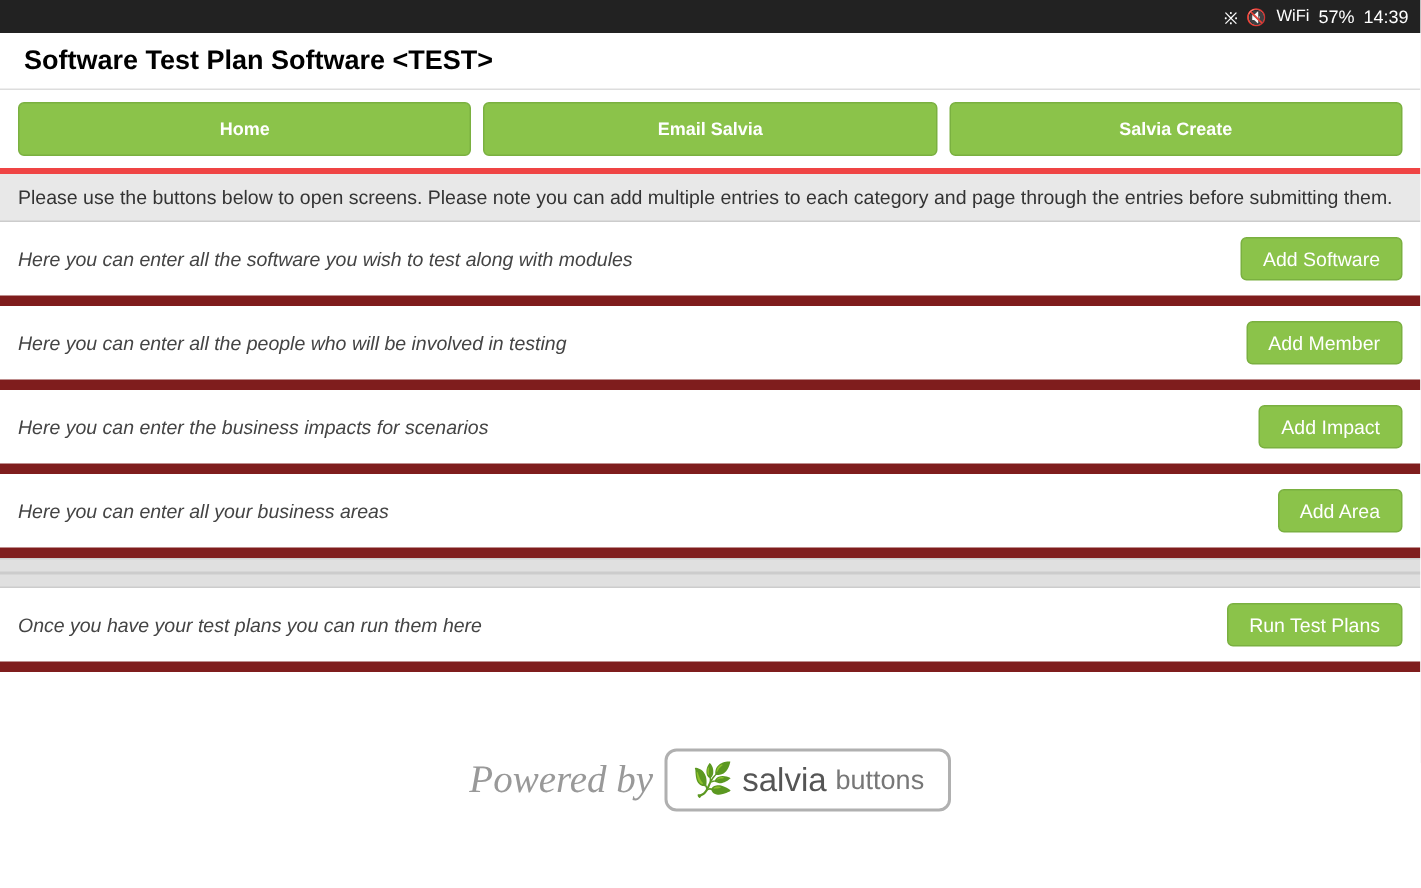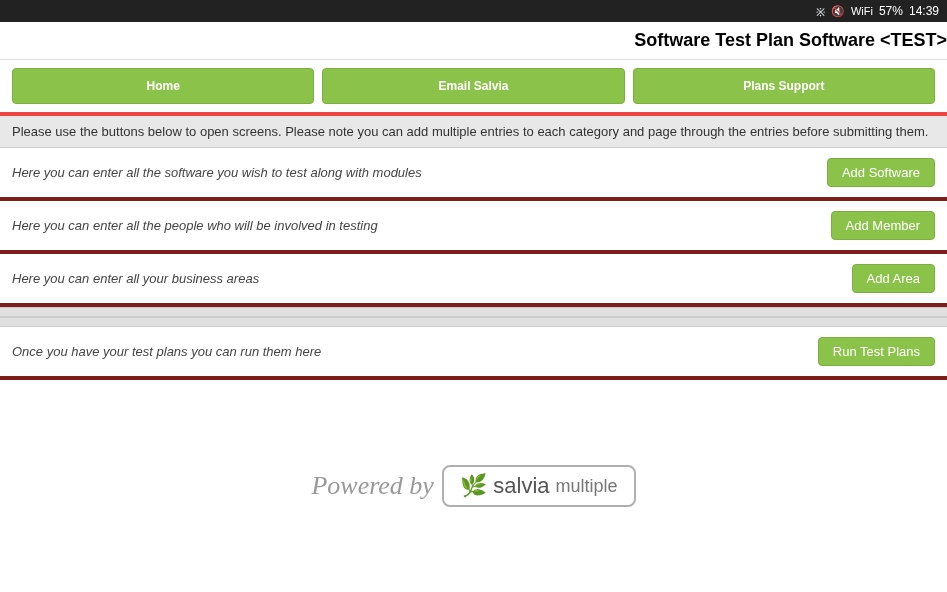--- a/index.html
+++ b/index.html
@@ -32,24 +32,23 @@
       flex: 1;
       background: #fff;
       display: flex;
       flex-direction: column;
       padding: 0;
       overflow: hidden;
     }
 
     
     #page-title-bar {
-      padding: 8px 0;
+      padding: 8px 16px;
       background: #fff;
       border-bottom: 1px solid #ddd;
-      text-align: right;
     }
     #page-title-bar h1 {
       font-size: 18px;
       font-weight: bold;
       color: #000;
     }
 
     
     #nav-bar {
       display: flex;
@@ -83,21 +82,21 @@
       font-size: 13px;
       color: #333;
     }
 
     
     .data-row {
       display: flex;
       align-items: center;
       justify-content: space-between;
       padding: 10px 12px;
-      border-bottom: 4px solid #7f1d1d;
+      border-bottom: 7px solid #7f1d1d;
       background: #fff;
     }
     .data-row-text {
       font-size: 13px;
       color: #444;
       font-style: italic;
     }
     .action-btn {
       background: #8bc34a;
       color: #fff;
@@ -169,34 +168,38 @@
 
 <div id="main">
 
   <div id="page-title-bar">
     <h1>Software Test Plan Software &lt;TEST&gt;</h1>
   </div>
 
   <div id="nav-bar">
     <button class="nav-btn">Home</button>
     <button class="nav-btn">Email Salvia</button>
-    <button class="nav-btn">Plans Support</button>
+    <button class="nav-btn">Salvia Create</button>
   </div>
 
   <div id="info-banner">
     <span>Please use the buttons below to open screens. Please note you can add multiple entries to each category and page through the entries before submitting them.</span>
   </div>
 
   <div class="data-row">
     <span class="data-row-text">Here you can enter all the software you wish to test along with modules</span>
     <button class="action-btn">Add Software</button>
   </div>
   <div class="data-row">
     <span class="data-row-text">Here you can enter all the people who will be involved in testing</span>
     <button class="action-btn">Add Member</button>
+  </div>
+  <div class="data-row">
+    <span class="data-row-text">Here you can enter the business impacts for scenarios</span>
+    <button class="action-btn">Add Impact</button>
   </div>
   <div class="data-row">
     <span class="data-row-text">Here you can enter all your business areas</span>
     <button class="action-btn">Add Area</button>
   </div>
 
   <div class="section-divider"></div>
 
 
   <div class="section-divider"></div>
@@ -204,17 +207,17 @@
   <div class="data-row">
     <span class="data-row-text">Once you have your test plans you can run them here</span>
     <button class="action-btn">Run Test Plans</button>
   </div>
 
   <div id="footer">
     <span class="powered-by-text">Powered by</span>
     <div class="salvia-logo-box">
       <span class="salvia-leaf">🌿</span>
       <span class="salvia-word">salvia</span>
-      <span class="mobilise-word">multiple</span>
+      <span class="mobilise-word">buttons</span>
     </div>
   </div>
 
 </div>
 
 </body></html>

